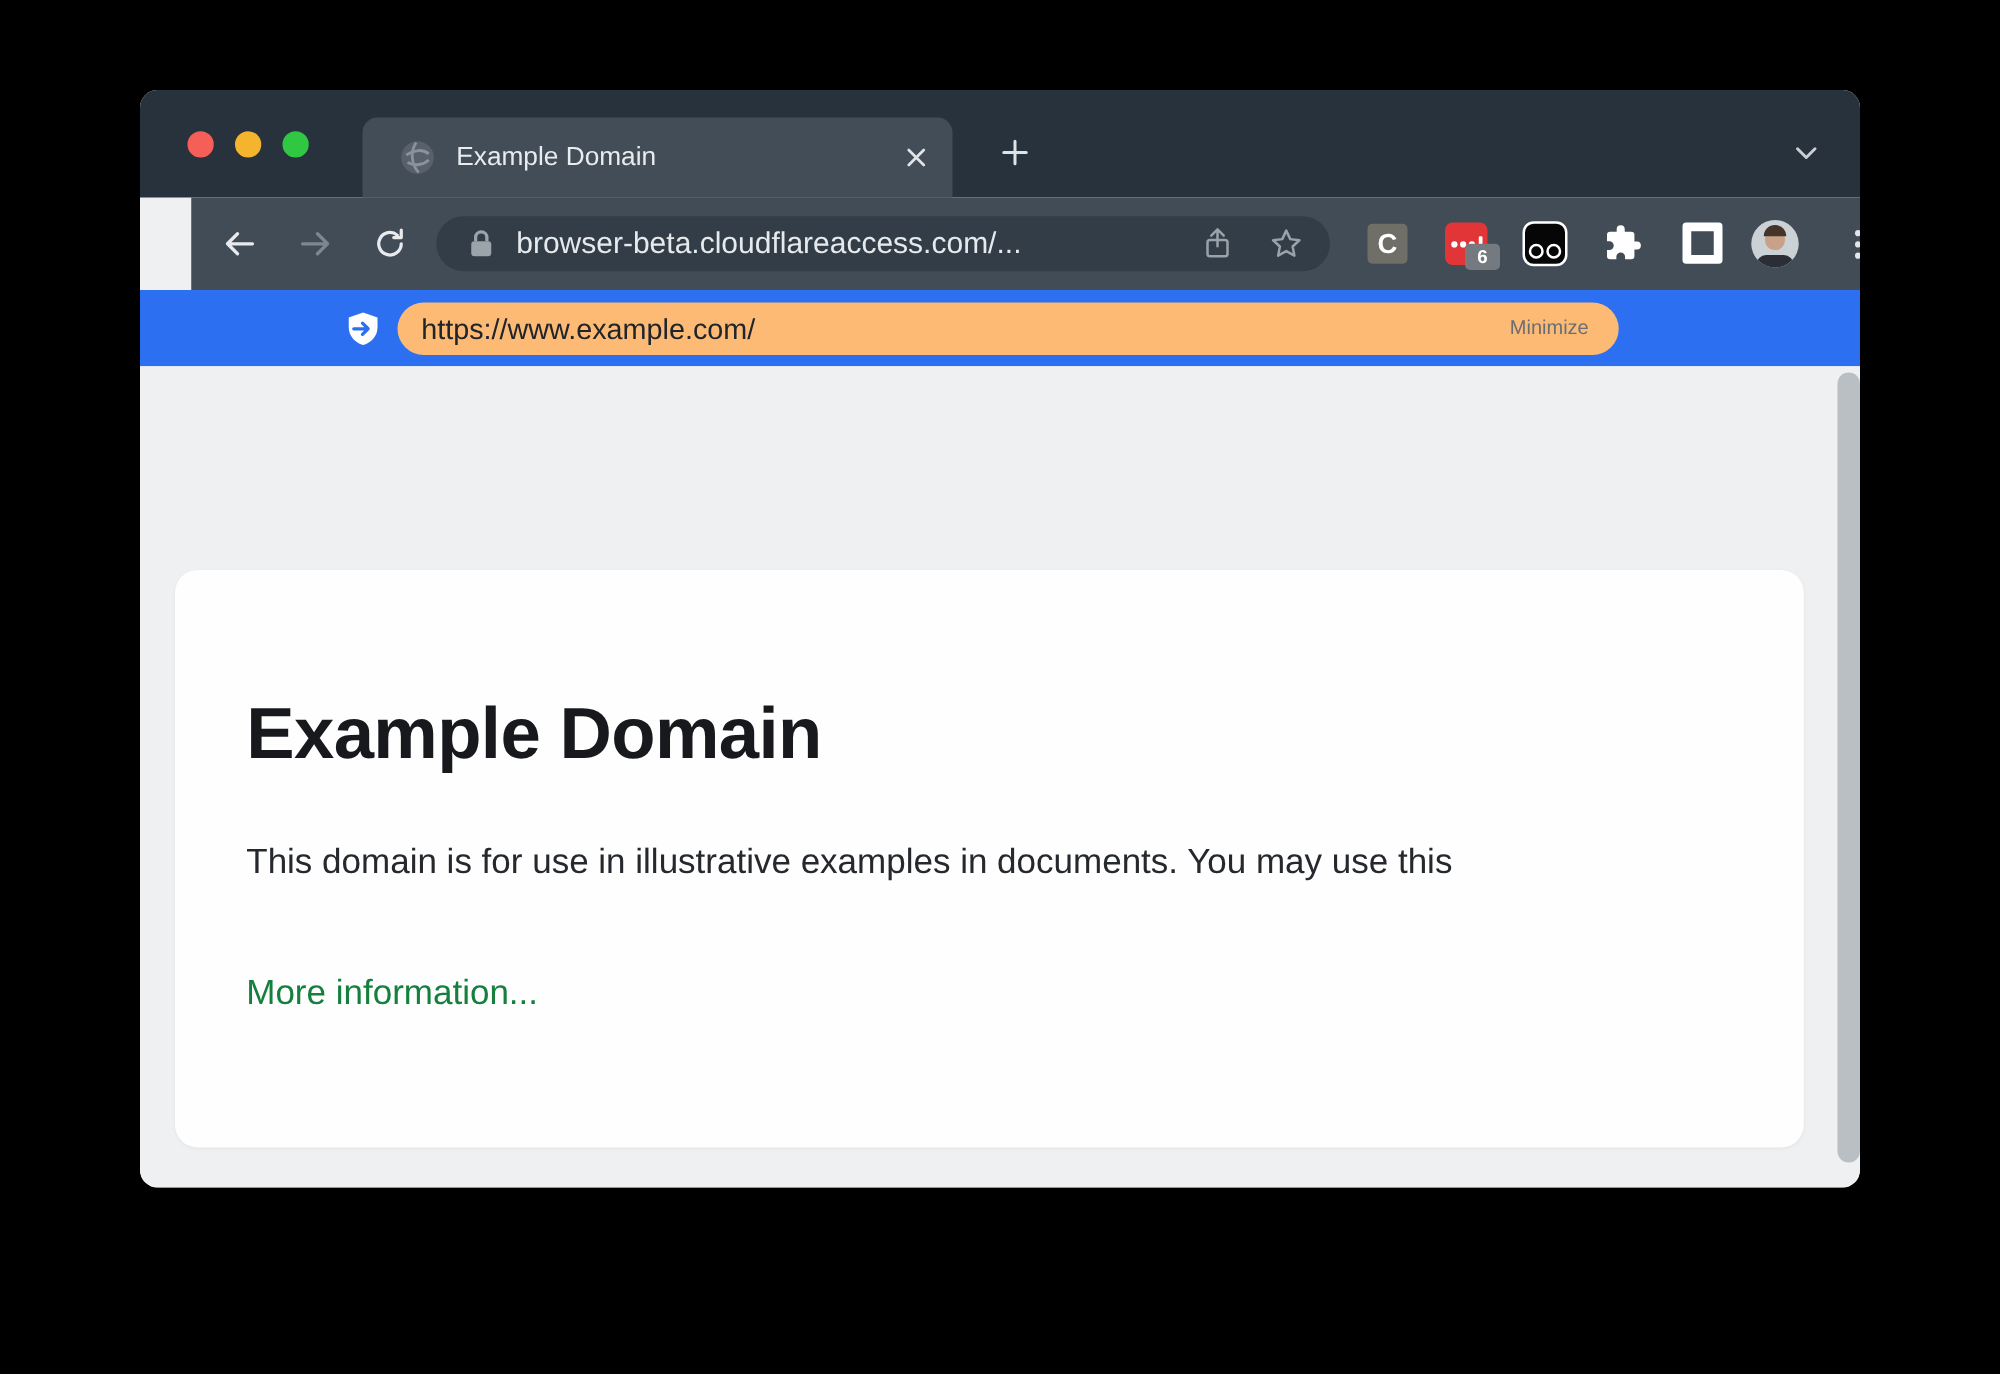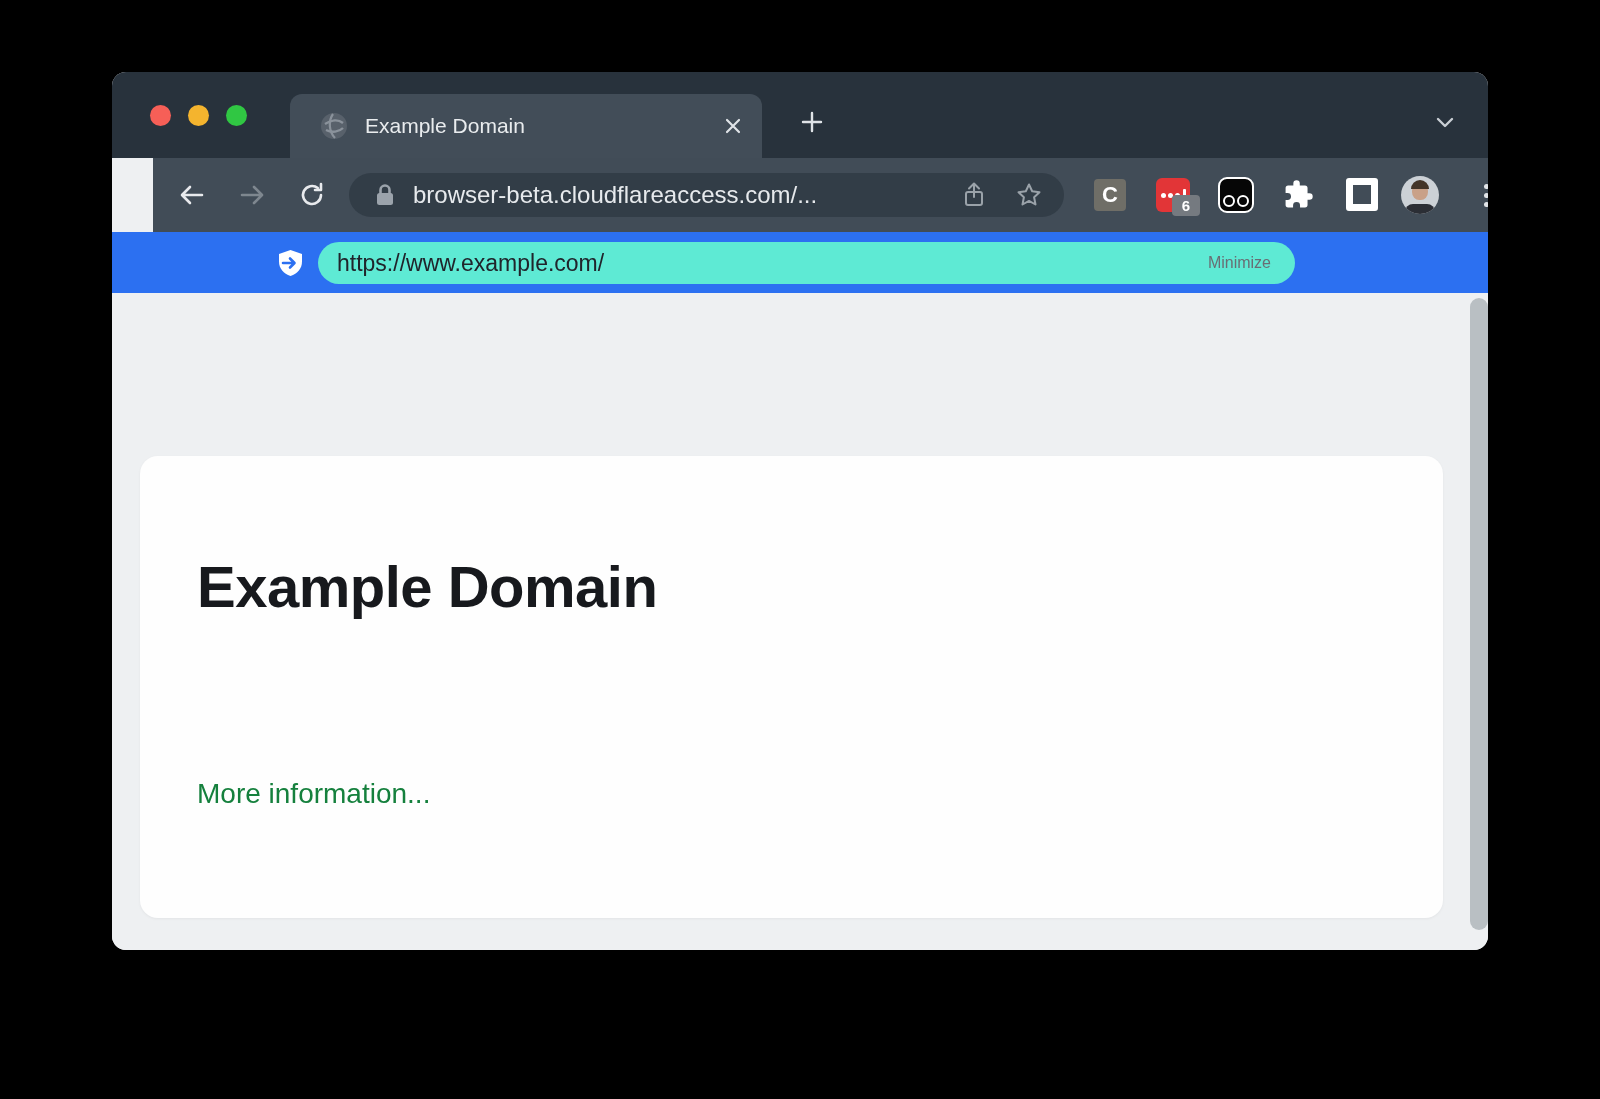--- a/index.html
+++ b/index.html
@@ -61,21 +61,21 @@
                   background:#443528; }
   .avatar .body { position:absolute; left:4px; bottom:-6px; width:30px; height:16px; border-radius:8px 8px 0 0;
                   background:#2b2e35; }
   .menu-dots { position:absolute; left:1324px; top:23px; width:18px; height:28px;
                display:flex; flex-direction:column; align-items:center; justify-content:center; gap:4px; }
   .menu-dots i { width:5px; height:5px; border-radius:50%; background:#e3e6e9; }
 
   
   .bluebar { position:absolute; left:0; top:160px; width:100%; height:61px; background:#2c70f1; }
   .shield { position:absolute; left:165px; top:17px; width:27px; height:28px; }
-  .iso-pill { position:absolute; left:206px; top:10px; width:977px; height:42px; background:#5eead4;
+  .iso-pill { position:absolute; left:206px; top:10px; width:977px; height:42px; background:#fdba74;
               border-radius:21px; display:flex; align-items:center; }
   .iso-url { flex:1; padding-left:19px; font-size:23px; font-weight:500; color:#20242b; white-space:nowrap; }
   .iso-min { padding-right:24px; font-size:16px; color:#696e74; cursor:default; }
 
   
   .content { position:absolute; left:0; top:221px; width:100%; height:657px; background:#eef0f2; }
   .card { position:absolute; left:28px; top:163px; width:1303px; height:462px; background:#fefefe;
           border-radius:18px; box-shadow:0 1px 3px rgba(0,0,0,0.05); }
   .h1 { position:absolute; left:57px; top:97px; font-size:58px; font-weight:bold; color:#17191d;
         letter-spacing:-0.5px; white-space:nowrap; }
@@ -214,20 +214,21 @@
       <div class="iso-pill">
         <div class="iso-url">https://www.example.com/</div>
         <div class="iso-min">Minimize</div>
       </div>
     </div>
 
     <div class="content">
       <div class="card">
         <div class="h1">Example Domain</div>
         <div class="para">
+          <div>This domain is for use in illustrative examples in documents. You may use this</div>
         </div>
         <a class="morelink" href="#">More information...</a>
       </div>
       <div class="scrollbar"></div>
     </div>
 
   </div>
 </div>
 
 </body></html>

